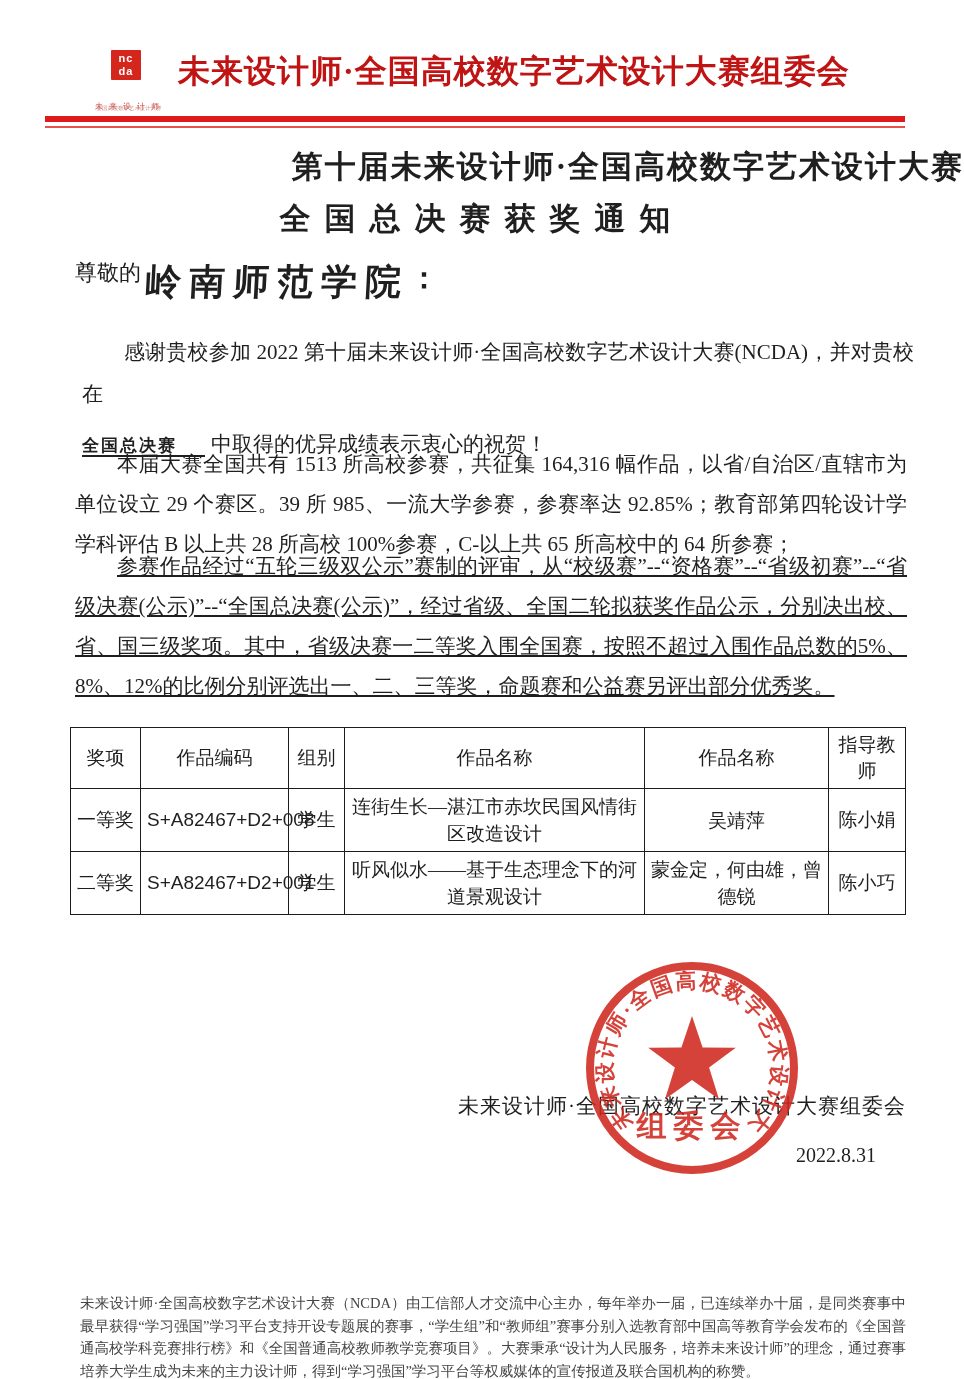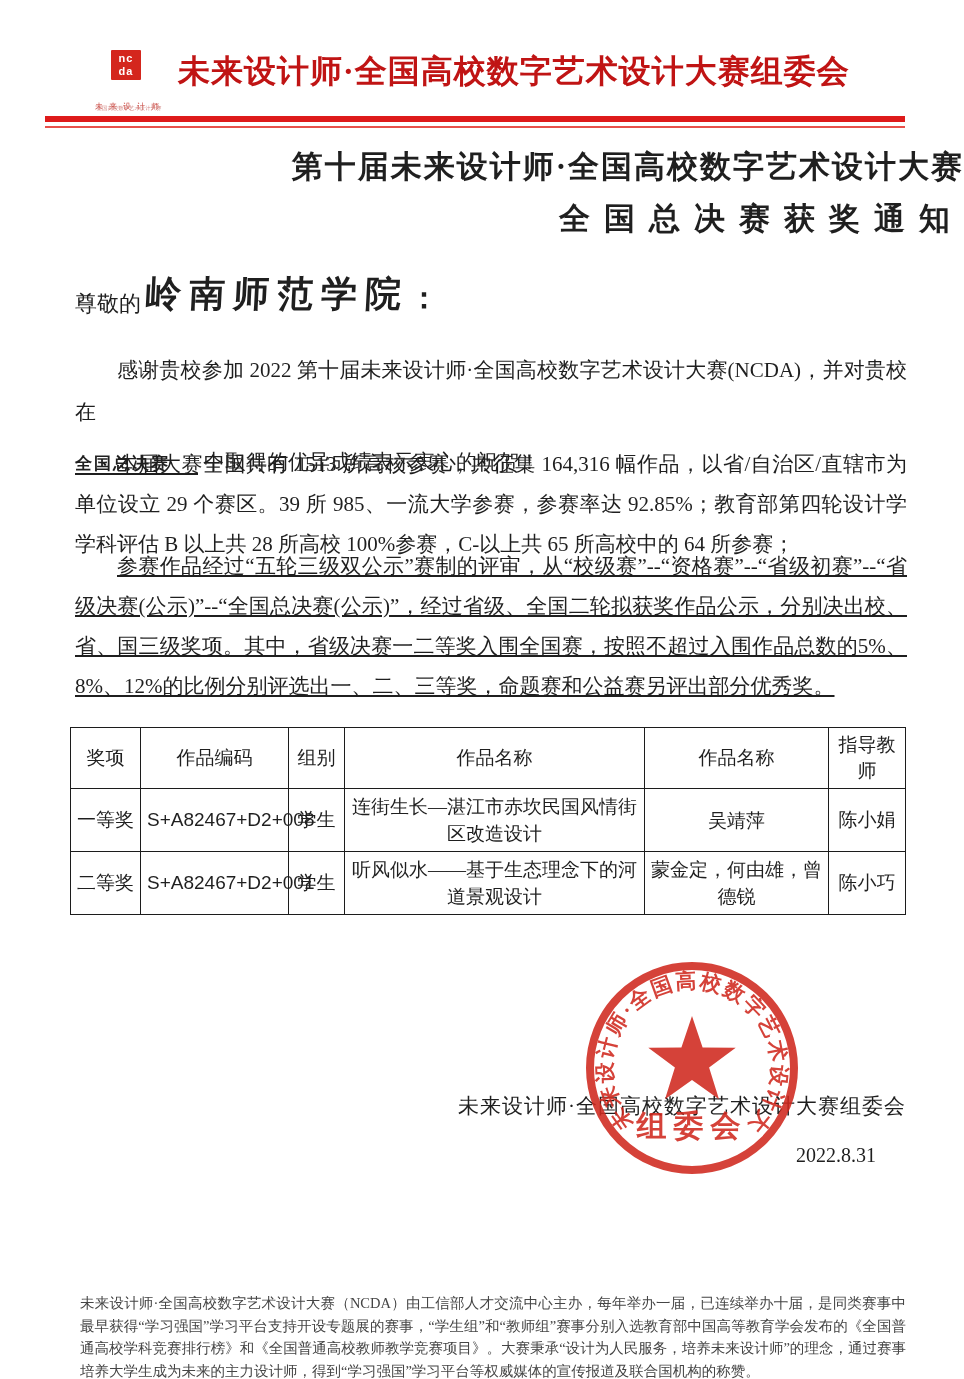--- a/index.html
+++ b/index.html
@@ -33,36 +33,36 @@
   }
   .rule-thick { position:absolute; left:45px; top:116px; width:860px; height:6px; background:#de1a1a; }
   .rule-thin  { position:absolute; left:45px; top:126px; width:860px; height:2px; background:#e8504a; }
 
   
   .doc-title-1 {
     position:absolute; left:0; top:146px; width:964px; text-align:right;
     font-size:31px; font-weight:bold; letter-spacing:2px;
   }
   .doc-title-2 {
-    position:absolute; left:0; top:198px; width:964px; text-align:right;
+    position:absolute; left:0; top:198px; width:964px; text-align:center;
     font-size:31px; font-weight:bold; letter-spacing:14px;
   }
 
   
-  .salutation { position:absolute; left:75px; top:270px; display:flex; align-items:flex-end; }
+  .salutation { position:absolute; left:75px; top:258px; display:flex; align-items:flex-start; }
   .salutation .prefix { font-size:22px; }
   .salutation .school {
     font-size:36px; font-weight:bold; letter-spacing:8px; margin-left:4px;
     transform:skewX(-3deg);
   }
   .salutation .colon { font-size:30px; font-weight:bold; }
 
   
   .para { position:absolute; left:75px; width:832px; font-size:21px; text-align:justify; }
-  .p1 { top:349px; }
+  .p1 { top:331px;margin-left:7px; }
   .p1 .line1 { text-indent:2em; line-height:42px; }
   .p1 .line2 { line-height:50px; margin-top:4px; }
   .p1 .highlight {
     font-size:17px; font-weight:bold; border-bottom:2px solid #1f1f1f;
     padding-right:28px; letter-spacing:2px;
   }
   .p1 .rest { margin-left:6px; }
   .p2 { top:444px; line-height:40px; text-indent:2em; }
   .p3 { top:546px; line-height:40px; text-indent:2em;text-decoration:underline; }
   .table-intro { position:absolute; left:75px; top:686px; font-size:21px; text-indent:2em; }

